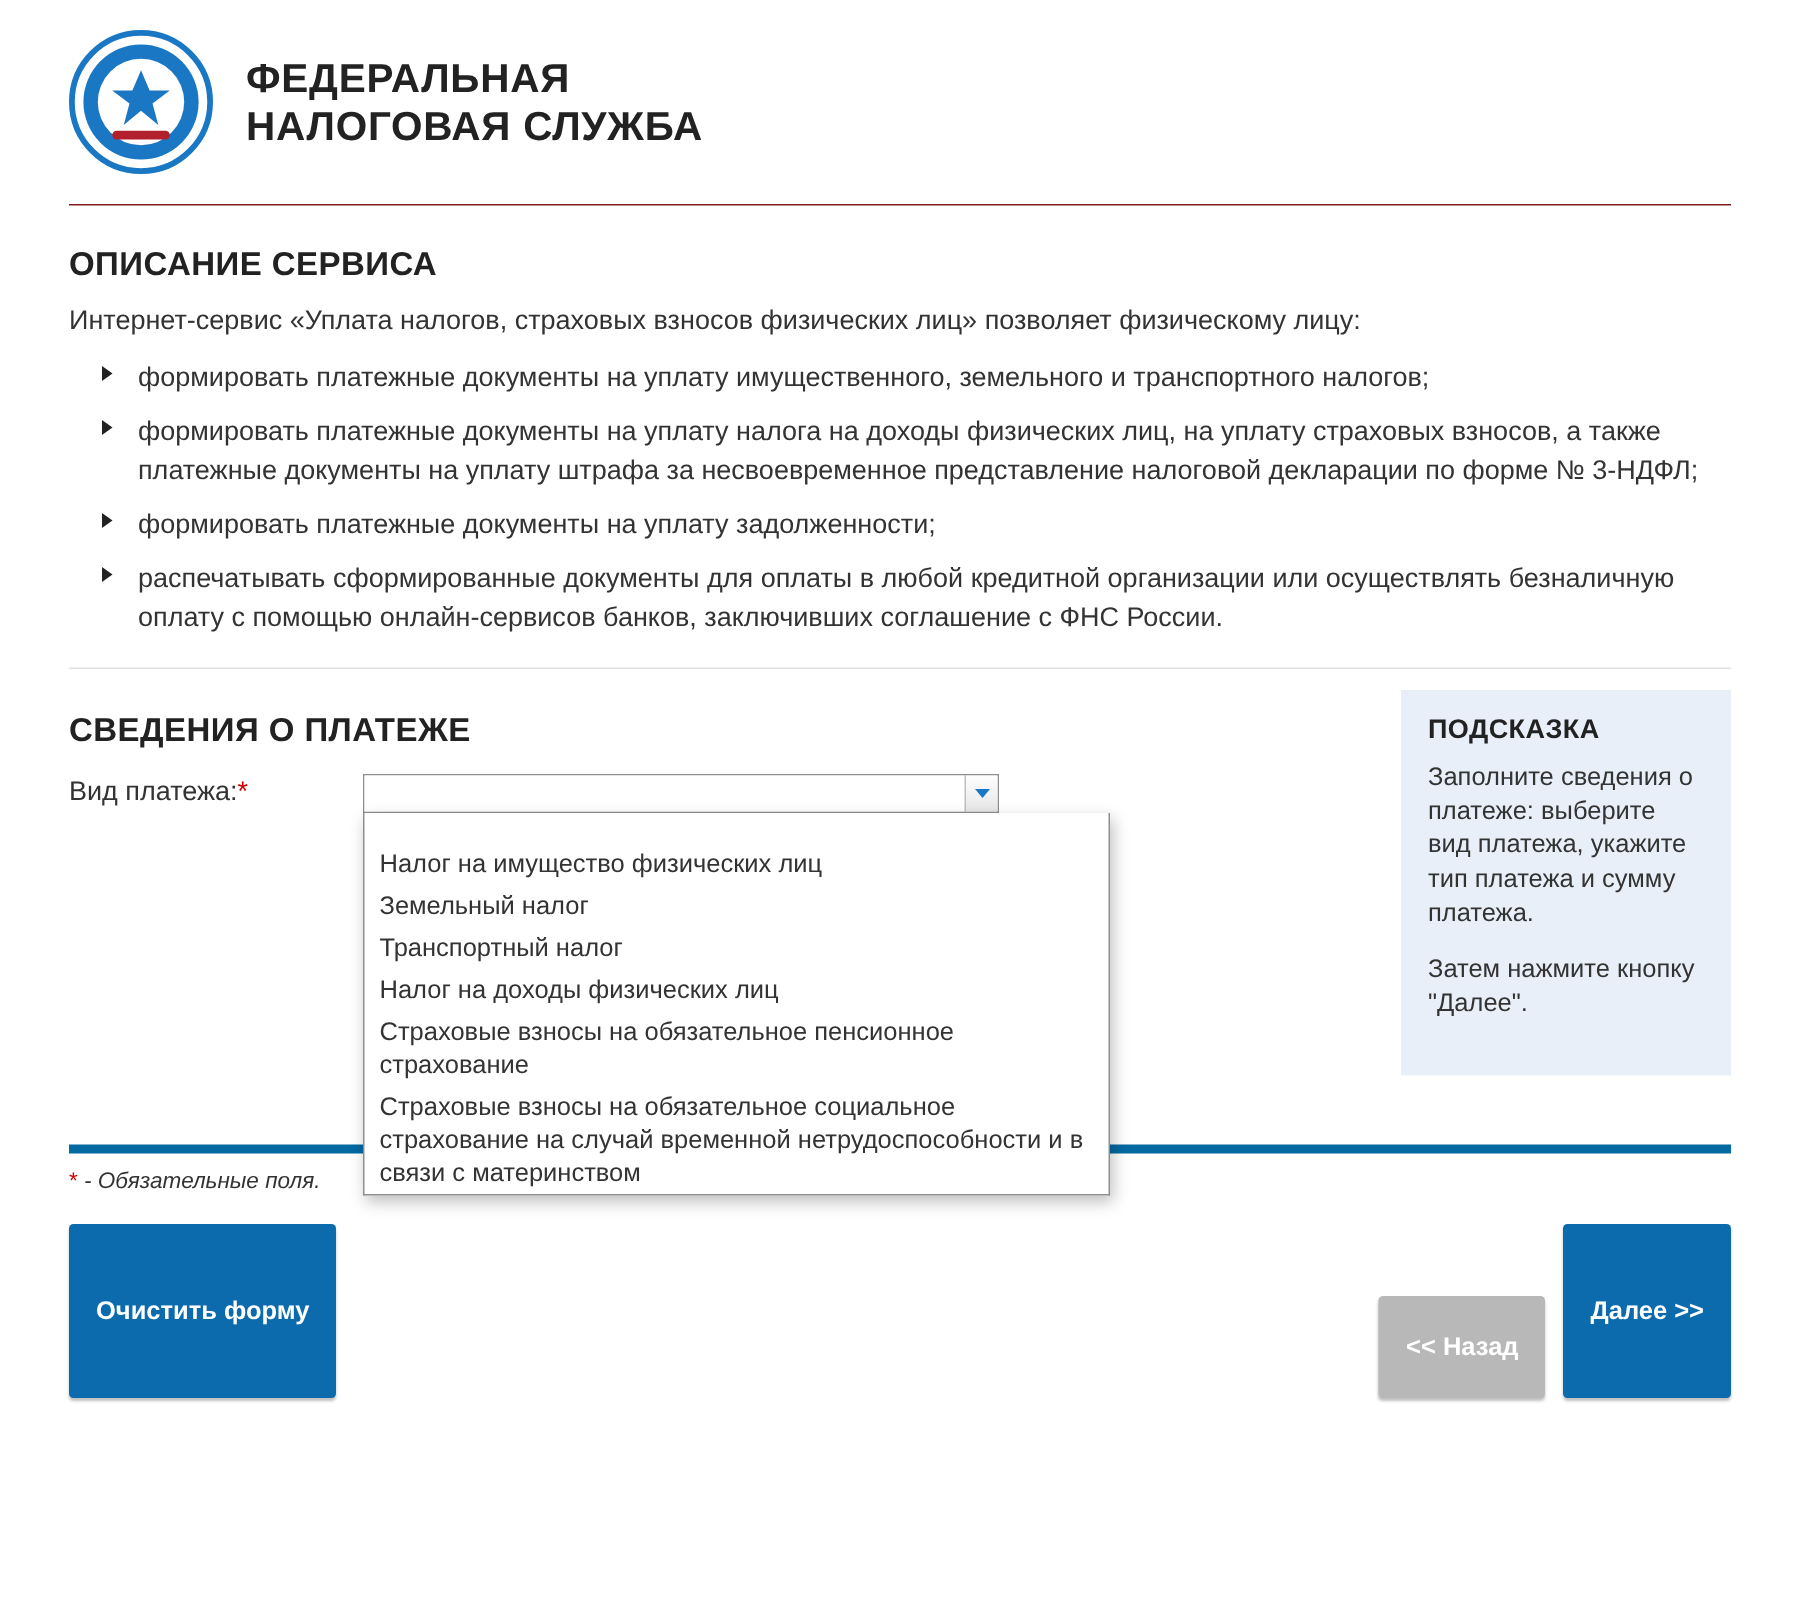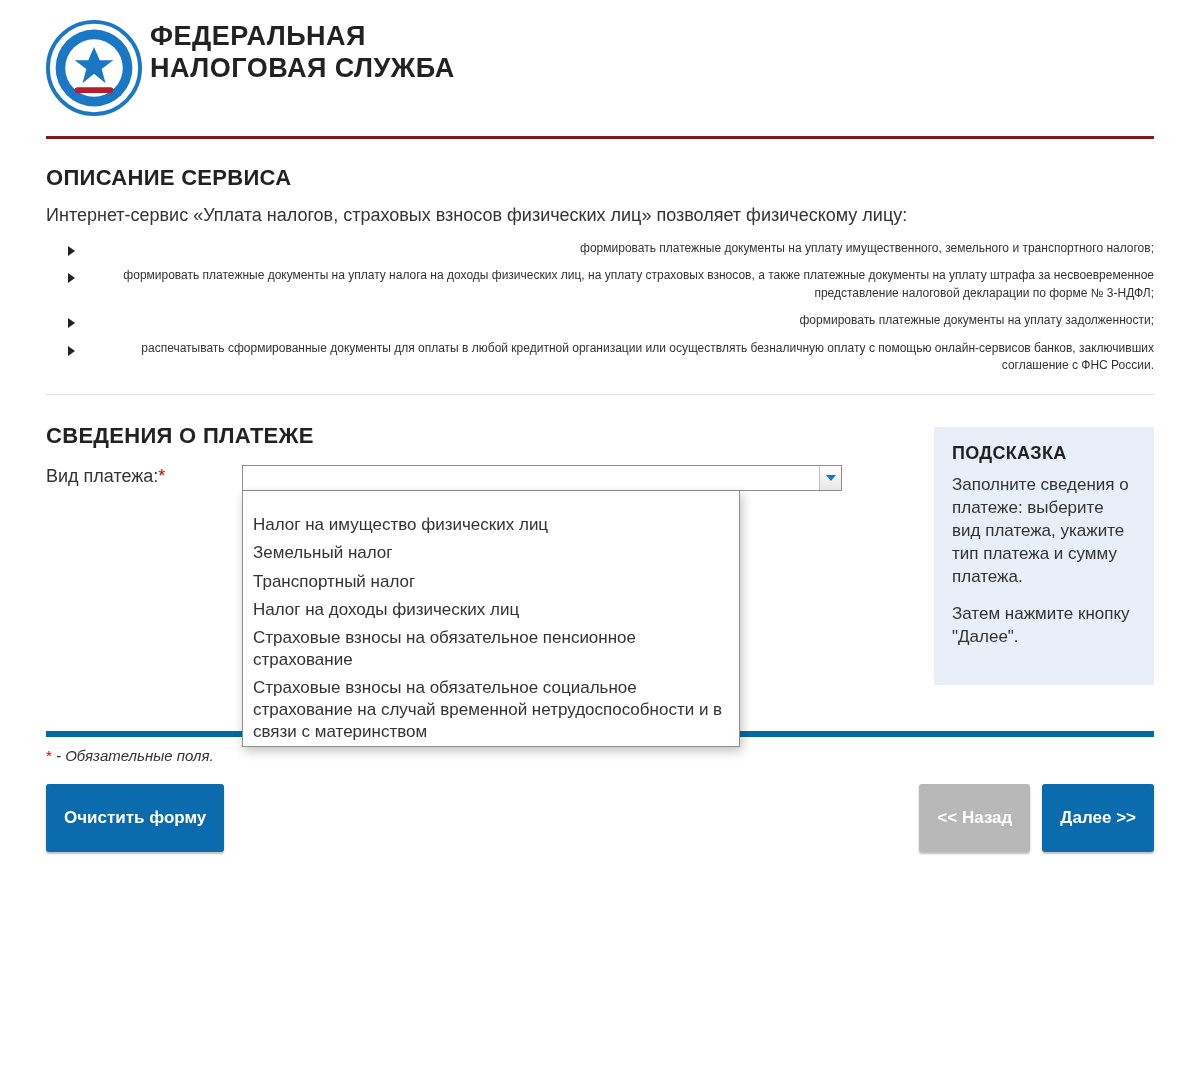--- a/index.html
+++ b/index.html
@@ -7,24 +7,24 @@
     font-family: Arial, Helvetica, sans-serif;
     background: #ffffff;
     color: #333;
     width: 1200px;
   }
   .page {
     padding: 20px 46px 40px 46px;
   }
   .header {
     display: flex;
-    align-items: flex-start;
-    gap: 8px;
+    align-items: center;
+    gap: 22px;
     padding-bottom: 20px;
-    border-bottom: 3px solid #7f1d1d;
+    border-bottom: 1px solid #7f1d1d;
   }
   .logo {
     width: 96px;
     height: 96px;
     flex-shrink: 0;
   }
   .org-title {
     font-family: "Arial Narrow", Arial, sans-serif;
     font-stretch: condensed;
     font-weight: 700;
@@ -58,25 +58,24 @@
     color: #333;
     margin-bottom: 14px;
   }
   ul.bullets {
     list-style: none;
     padding-left: 30px;
     margin-bottom: 20px;
   }
   ul.bullets li {
     position: relative;
-    font-size: 12px;
+    font-size: 18px;
     line-height: 1.45;
     margin-bottom: 10px;
     padding-left: 16px;
-    text-align: right;
   }
   ul.bullets li::before {
     content: "";
     position: absolute;
     left: -8px;
     top: 6px;
     width: 0; height: 0;
     border-left: 7px solid #222;
     border-top: 5px solid transparent;
     border-bottom: 5px solid transparent;
@@ -111,21 +110,21 @@
   }
   .form-label {
     width: 186px;
     font-size: 18px;
     color: #333;
     padding-top: 1px;
   }
   .req { color: #c00; }
   .combo-wrap {
     position: relative;
-    width: 600px;
+    width: 424px;
   }
   .combo {
     display: flex;
     height: 26px;
     border: 1px solid #8f8f8f;
     background: #fff;
   }
   .combo-input {
     flex: 1;
     border: none;
@@ -161,21 +160,21 @@
     font-size: 17px;
     line-height: 1.3;
     padding: 3px 10px 3px 10px;
     cursor: pointer;
     color: #333;
   }
   .hint-box {
     width: 220px;
     background: #e9eff8;
     padding: 16px 18px 22px 18px;
-    margin-top: 32px;
+    margin-top: 14px;
     align-self: flex-start;
   }
   .hint-title {
     font-family: "Arial Narrow", Arial, sans-serif;
     font-stretch: condensed;
     font-weight: 700;
     font-size: 18px;
     color: #222;
     margin-bottom: 10px;
     letter-spacing: 0.3px;
@@ -209,20 +208,21 @@
     padding: 24px 18px;
     border: none;
     border-radius: 3px;
     cursor: pointer;
     box-shadow: 0 2px 2px rgba(0,0,0,0.25);
   }
   .btn-blue { background: #0b6bac; }
   .btn-grey {
     background: #b8b8b8;
     cursor: default;
+    margin-top: 48px;
   }
   .spacer { flex: 1; }
 </style>
 </head>
 <body>
 
 <div class="page">
 
   <div class="header">
     <div class="logo">

